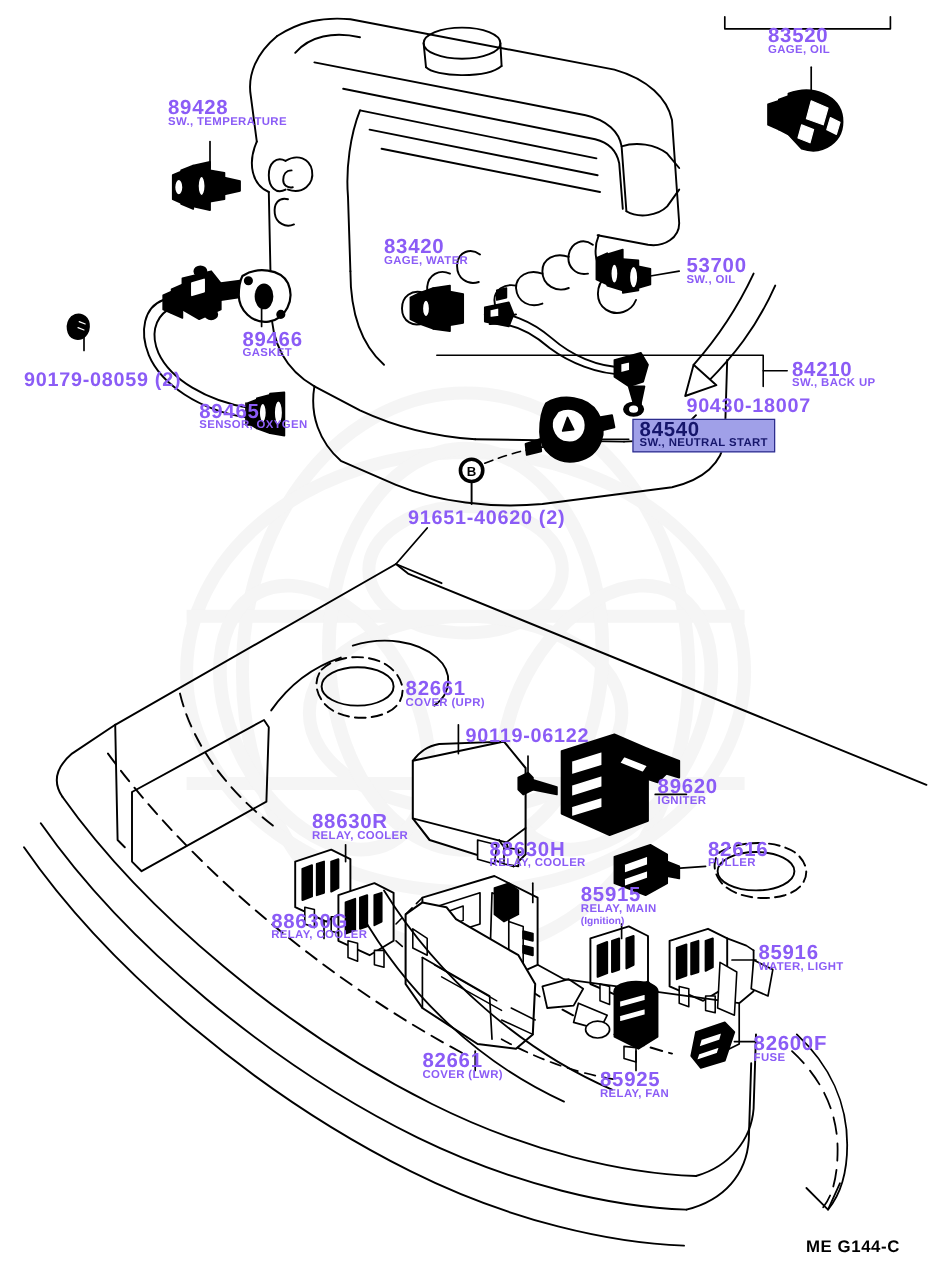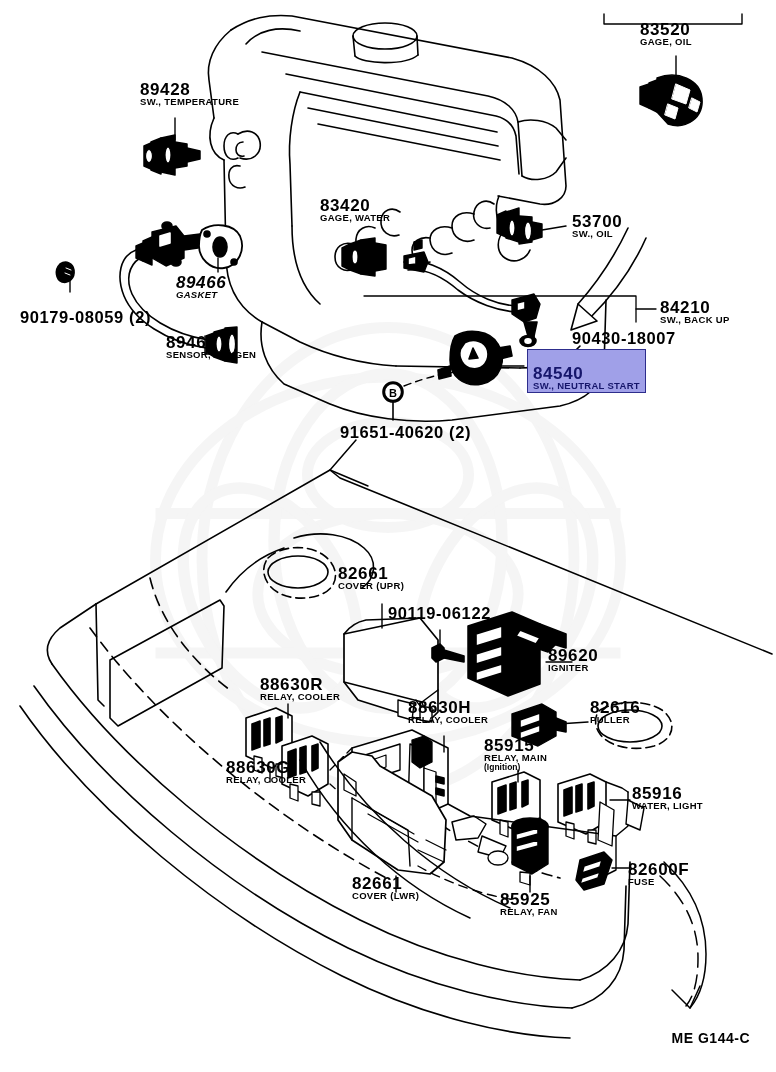--- a/index.html
+++ b/index.html
@@ -5,38 +5,38 @@
 <style>
   html,body{margin:0;padding:0;background:#ffffff;}
   body{
     width:776px;height:1072px;
     font-family:"Liberation Sans","DejaVu Sans",sans-serif;
     position:relative;overflow:hidden;
     -webkit-font-smoothing:none;
   }
   #sheet{position:absolute;left:0;top:0;width:776px;height:1072px;}
   #sheet svg{position:absolute;left:0;top:0;}
-  .lbl{position:absolute;white-space:nowrap;color:#000000;}
+  .lbl{position:absolute;white-space:nowrap;color:#8b5cf6;}
   .lbl .num{
     font-size:17px;font-weight:bold;letter-spacing:.6px;line-height:15px;
     display:block;
   }
   .lbl .desc{
     font-size:9.5px;font-weight:bold;letter-spacing:.3px;line-height:10px;
     display:block;
   }
   .lbl.single .num{font-size:16.5px;text-align:center;}
   .lbl .sub{
     font-size:8.5px;font-weight:bold;display:block;line-height:9px;
   }
   
   .lbl.hl{
     background:#a0a0e8;
     border:1.5px solid #2d2d8c;
-    padding:16px 5px 1px 5px;
+    padding:0px 5px 1px 5px;
     color:#1a1a6e;
     box-sizing:border-box;
   }
   .lbl.hl .num{color:#16166b;}
   .lbl.hl .desc{color:#16166b;}
   #sheetcode{
     position:absolute;right:26px;bottom:26px;
     font-size:14px;font-weight:bold;letter-spacing:.5px;color:#000;
   }
   #watermark{
@@ -399,21 +399,21 @@
   <div class="lbl" style="left:320px;top:198px;">
     <span class="num">83420</span>
     <span class="desc">GAGE, WATER</span>
   </div>
 
   <div class="lbl" style="left:572px;top:214px;">
     <span class="num">53700</span>
     <span class="desc">SW., OIL</span>
   </div>
 
-  <div class="lbl" style="left:176px;top:275px;font-style:italic;">
+  <div class="lbl" style="left:202px;top:275px;">
     <span class="num">89466</span>
     <span class="desc">GASKET</span>
   </div>
 
   <div class="lbl" style="left:166px;top:335px;">
     <span class="num">89465</span>
     <span class="desc">SENSOR, OXYGEN</span>
   </div>
 
   <div class="lbl single" style="left:20px;top:310px;">

